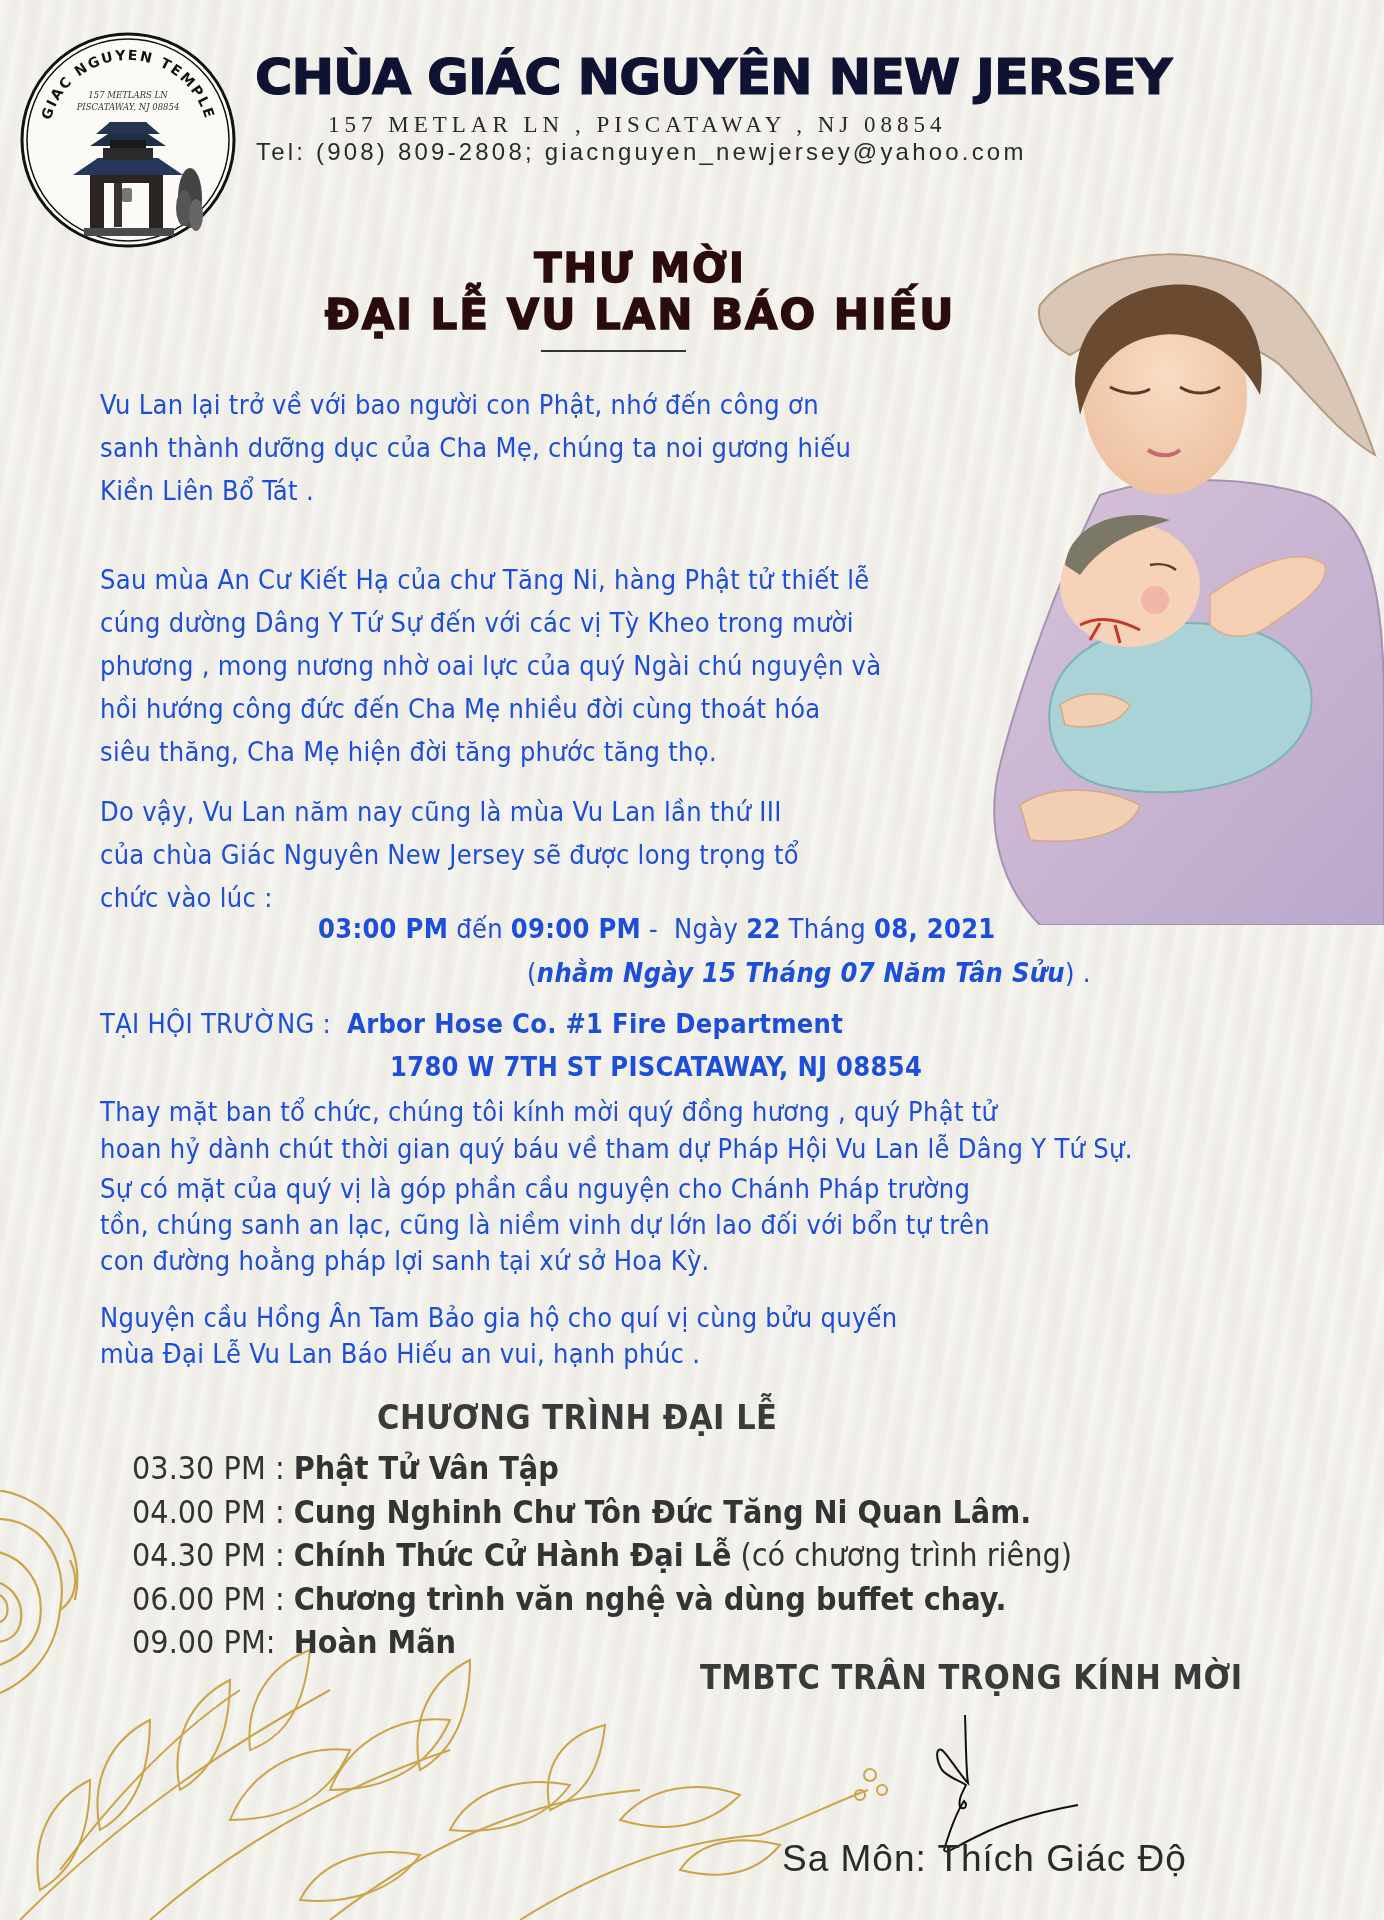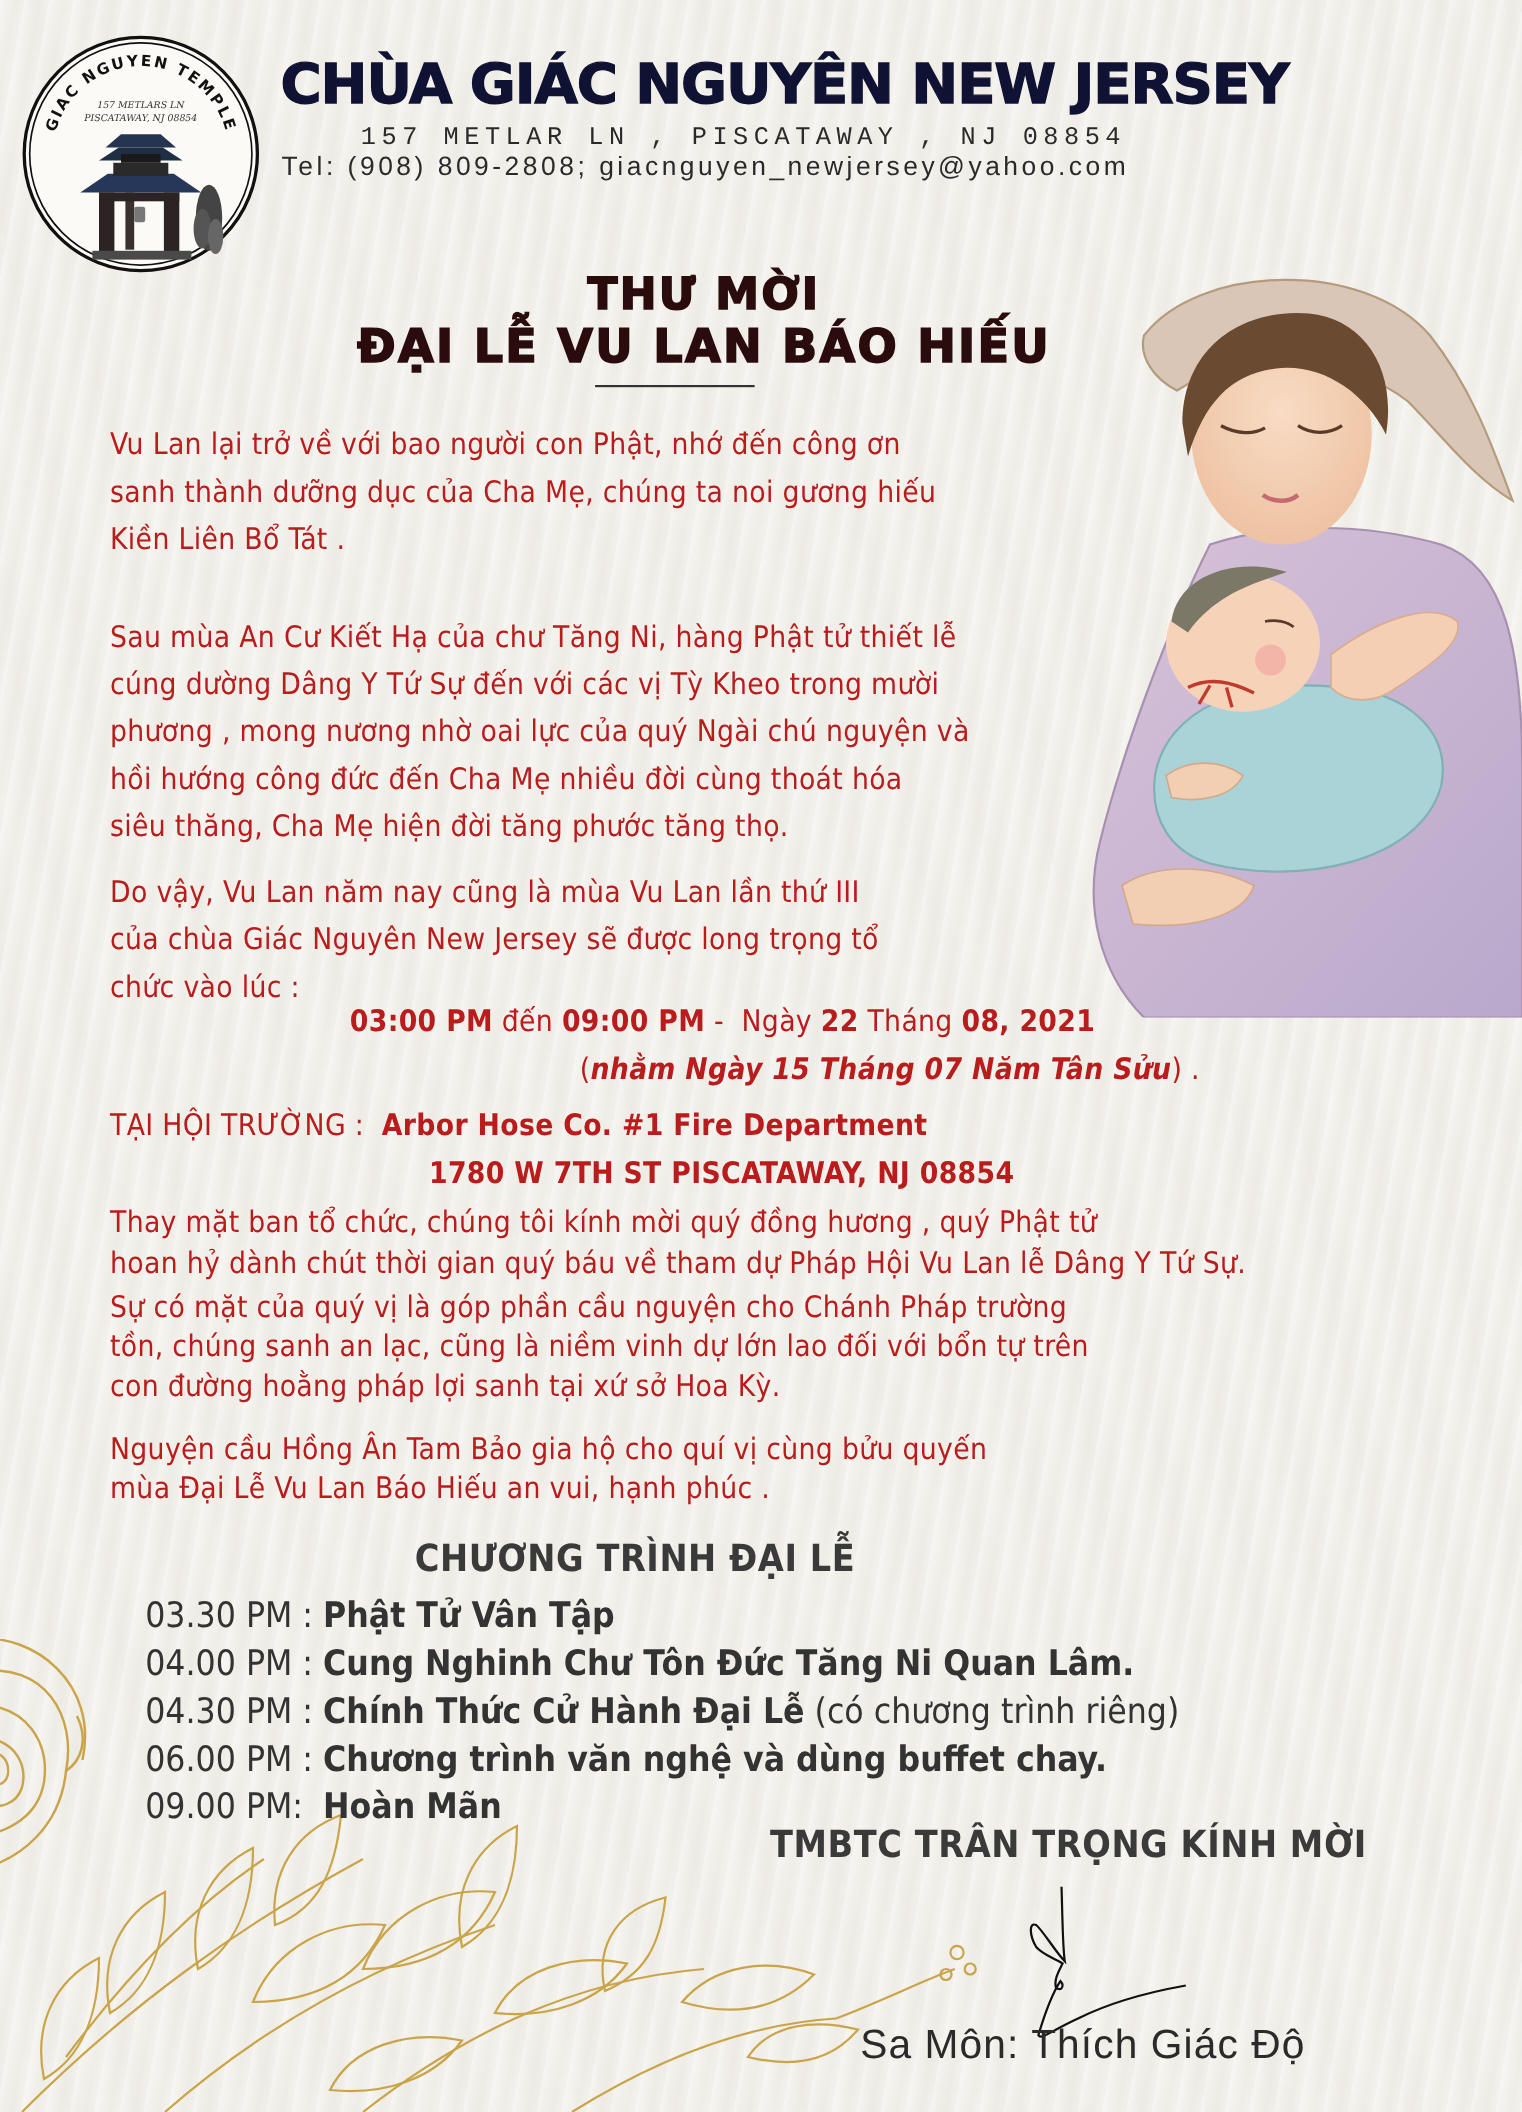--- a/index.html
+++ b/index.html
@@ -5,27 +5,27 @@
   html,body{margin:0;padding:0;}
   body{width:1384px;height:1920px;position:relative;overflow:hidden;
     background:#f4f2ed;
     background-image:
       repeating-linear-gradient(100deg, rgba(255,255,255,0.35) 0px, rgba(255,255,255,0) 6px, rgba(220,216,208,0.18) 14px, rgba(255,255,255,0) 22px),
       repeating-linear-gradient(80deg, rgba(230,226,218,0.25) 0px, rgba(255,255,255,0) 30px, rgba(236,233,226,0.3) 60px);
     font-family:"DejaVu Sans Condensed","DejaVu Sans",sans-serif;color:#2b2b2b;}
   .abs{position:absolute;white-space:nowrap;}
   .logo{left:18px;top:30px;width:220px;height:220px;}
   .hdr-title{left:255px;top:48px;font-family:"DejaVu Sans",sans-serif;font-weight:bold;font-size:50px;color:#0f1233;letter-spacing:-1px;transform:scaleX(1.02);transform-origin:left;-webkit-text-stroke:1.2px #0f1233;}
-  .hdr-addr{left:328px;top:112px;font-family:Liberation Mono, monospace;font-size:23px;letter-spacing:5px;color:#2a2a2a;}
+  .hdr-addr{left:328px;top:112px;font-family:Liberation Serif, serif;font-size:23px;letter-spacing:5px;color:#2a2a2a;}
   .hdr-tel{left:256px;top:138px;font-family:"Liberation Sans",sans-serif;font-size:24px;letter-spacing:3.2px;color:#2a2a2a;}
   .title1,.title2{left:0;width:1280px;text-align:center;font-family:"DejaVu Sans",sans-serif;font-weight:bold;color:#2a0c0c;-webkit-text-stroke:1.5px #2a0c0c;letter-spacing:2px;}
   .title1{top:245px;font-size:40px;}
   .title2{top:290px;font-size:42px;}
   .rule{left:541px;top:350px;width:145px;height:2px;background:#333;}
-  .body-text{font-family:"DejaVu Sans Condensed","DejaVu Sans",sans-serif;font-size:27px;color:#b91c1c;letter-spacing:0.3px;}
+  .body-text{font-family:"DejaVu Sans Condensed","DejaVu Sans",sans-serif;font-size:27px;color:#1d4ed8;letter-spacing:0.3px;}
   .para{left:100px;line-height:43px;}
   .b{font-weight:bold;}
   .i{font-style:italic;font-weight:bold;}
   .sched-head{left:377px;top:1397px;font-family:"DejaVu Sans Condensed","DejaVu Sans",sans-serif;font-weight:bold;font-size:34px;color:#3a3a3a;letter-spacing:0.5px;text-align:right;}
   .sched{left:132px;top:1447px;font-family:"DejaVu Sans Condensed","DejaVu Sans",sans-serif;font-size:32px;line-height:43.5px;color:#333;}
   .sched .t{font-weight:normal;}
   .sched .e{font-weight:bold;color:#333;}
   .closing{left:700px;top:1657px;font-family:"DejaVu Sans Condensed","DejaVu Sans",sans-serif;font-weight:bold;font-size:34px;color:#3a3a3a;letter-spacing:0.5px;}
   .signer{left:782px;top:1838px;font-family:"Liberation Sans",sans-serif;font-size:37px;color:#2a2a2a;letter-spacing:1px;}
   .mother{left:980px;top:245px;width:404px;height:680px;}

